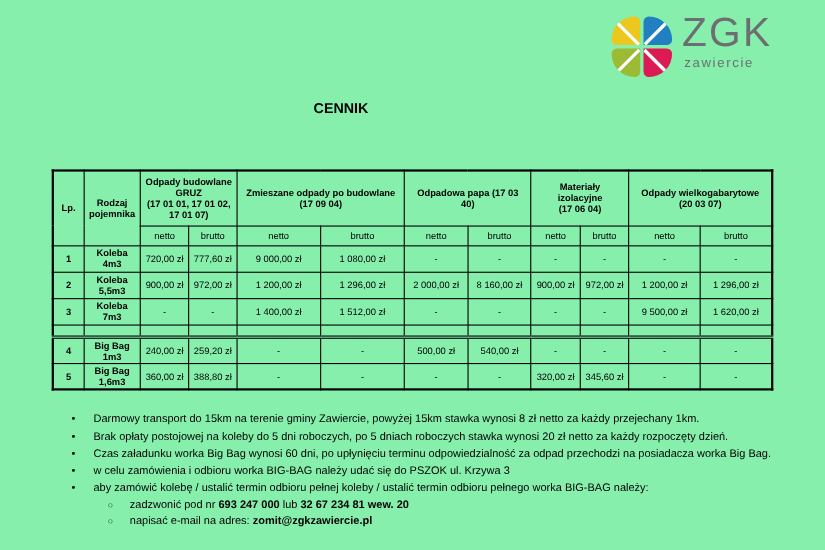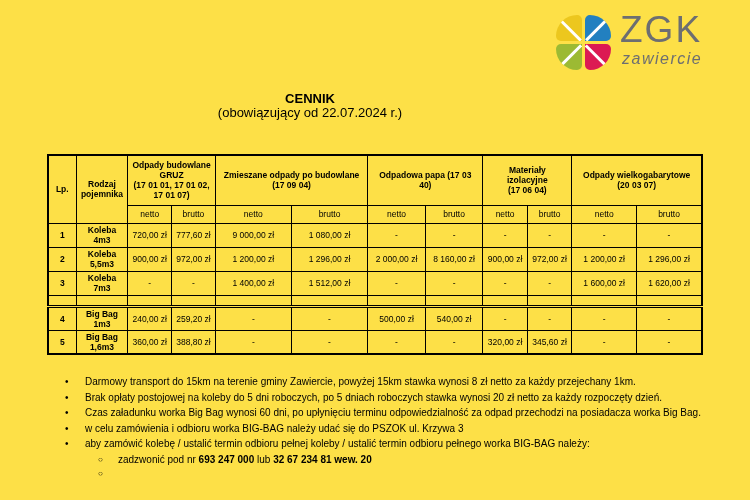--- a/index.html
+++ b/index.html
@@ -1,34 +1,34 @@
 <!DOCTYPE html>
 <html><head>
 <meta charset="utf-8">
 <style>
   * { margin:0; padding:0; box-sizing:border-box; }
   html,body { width:750px; height:500px; background:#ffffff; overflow:hidden;
               font-family:"Liberation Sans", sans-serif; color:#000; }
-  .page { position:relative; width:750px; height:500px; background:#fde047; }
+  .page { position:relative; width:750px; height:500px; background:#86efac; }
 
   
   .logo { position:absolute; left:556px; top:14px; width:160px; height:58px; }
   .leaves { position:absolute; left:0; top:1px; width:55px; height:55px; }
   .leaf { position:absolute; width:26px; height:26px; overflow:hidden; }
   .leaf-tl { left:0;    top:0;    background:#ecc71e; border-radius:85% 20% 0 20%; }
   .leaf-tr { left:29px; top:0;    background:#2280c0; border-radius:20% 85% 20% 0; }
   .leaf-bl { left:0;    top:29px; background:#9cba33; border-radius:20% 0 20% 85%; }
   .leaf-br { left:29px; top:29px; background:#dc1a53; border-radius:0 20% 85% 20%; }
   .slash { position:absolute; left:-15%; top:48%; width:130%; height:2.5px; background:#fff; }
   .rot-p { transform:rotate(45deg); }
   .rot-n { transform:rotate(-45deg); }
   .brand { position:absolute; left:64px; top:-4px; color:#6d6e71; font-size:37px;
            letter-spacing:2px; line-height:40px; }
-  .brand-sub { position:absolute; left:66px; top:36px; color:#6d6e71; font-size:16px;
-           letter-spacing:1.5px;font-style:italic; }
+  .brand-sub { position:absolute; left:66px; top:36px; color:#6d6e71; font-size:12px;
+           letter-spacing:1.5px; }
 
   
   .title-block { position:absolute; left:0; top:92px; width:620px; text-align:center;
                  font-size:13px; line-height:14px; }
   .title-bold { font-weight:bold; }
 
   
   table.price { position:absolute; left:47px; top:154px; width:656px;
                 border-collapse:collapse; table-layout:fixed; }
   table.price th, table.price td { border:1px solid #000; font-size:8.5px;
@@ -72,21 +72,20 @@
       <div class="leaf leaf-br">
           <div class="slash rot-p"></div>
         </div>
     </div>
     <div class="brand">ZGK</div>
     <div class="brand-sub">zawiercie</div>
   </div>
 
   <div class="title-block">
     <div class="title-bold">CENNIK</div>
-    <div>(obowiązujący od 22.07.2024 r.)</div>
   </div>
 
   <table class="price">
     <colgroup>
       <col style="width:4.3%">
         <col style="width:7.9%">
       <col style="width:6.7%">
         <col style="width:6.7%">
       <col style="width:11.6%">
         <col style="width:11.7%">
@@ -164,21 +163,21 @@
       <td class="cname pre">Koleba
 7m3</td>
       <td class="gb">-</td>
       <td>-</td>
       <td class="gb">1 400,00 zł</td>
       <td>1 512,00 zł</td>
       <td class="gb">-</td>
       <td>-</td>
       <td class="gb">-</td>
       <td>-</td>
-      <td class="gb">1 600,00 zł</td>
+      <td class="gb">9 500,00 zł</td>
       <td>1 620,00 zł</td>
     </tr>
 
     <tr class="spacer">
       <td></td>
           <td></td>
       <td class="gb"></td>
           <td></td>
       <td class="gb"></td>
           <td></td>
@@ -243,16 +242,17 @@
     <div class="note">
       <span class="dot">•</span>
       <span>aby zamówić kolebę / ustalić termin odbioru pełnej koleby / ustalić termin odbioru pełnego worka BIG-BAG należy:</span>
     </div>
     <div class="subnote">
       <span class="circ">○</span>
       <span><span>zadzwonić pod nr </span><span class="b">693 247 000</span><span> lub </span><span class="b">32 67 234 81 wew. 20</span></span>
     </div>
     <div class="subnote">
       <span class="circ">○</span>
+      <span><span>napisać e-mail na adres: </span><span class="b">zomit@zgkzawiercie.pl</span></span>
     </div>
   </div>
 
 </div>
 
 </body></html>

